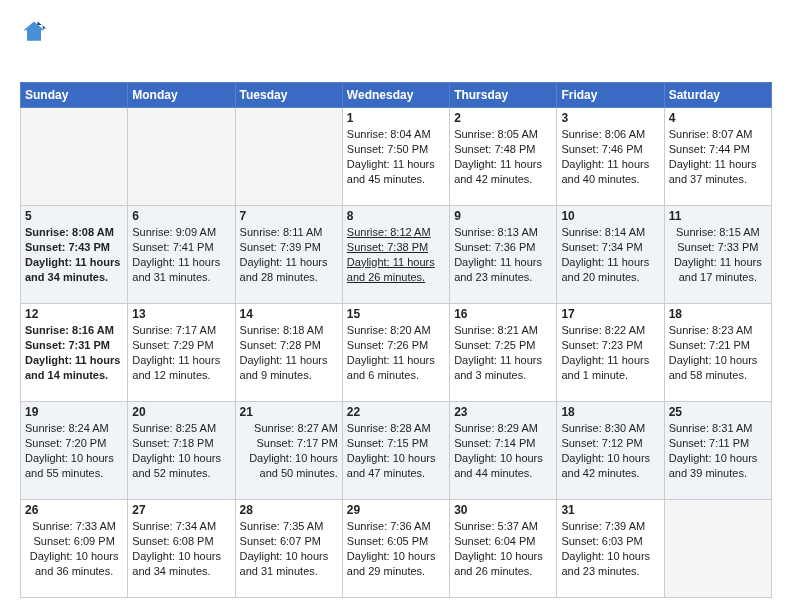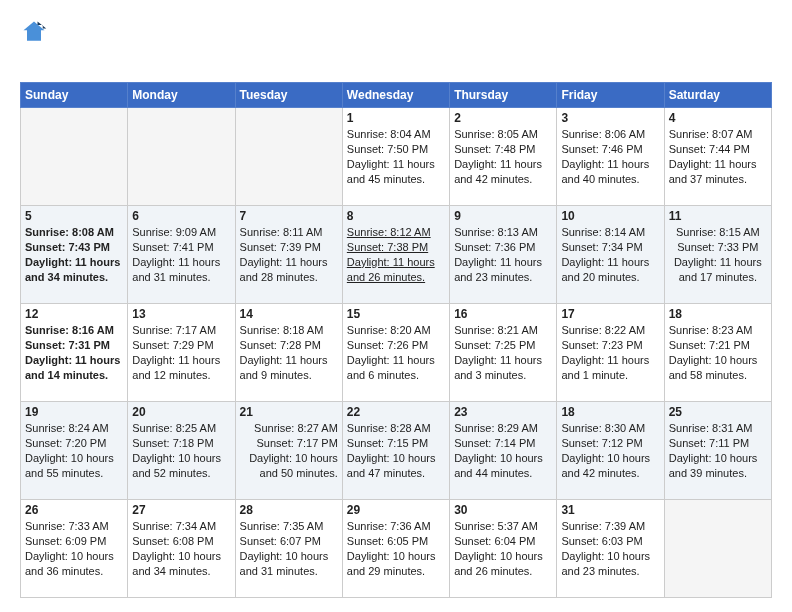--- a/index.html
+++ b/index.html
@@ -318,21 +318,21 @@
             <span class="day-num">25</span>
             <div class="cell-content" style="white-space: pre-line;">Sunrise: 8:31 AM
 Sunset: 7:11 PM
 Daylight: 10 hours
 and 39 minutes.</div>
           </td>
         </tr>
         <tr>
           <td>
             <span class="day-num">26</span>
-            <div class="cell-content" style="white-space: pre-line;">Sunrise: 7:33 AM
+            <div class="cell-content" style="white-space: pre-line; text-align: center;">Sunrise: 7:33 AM
 Sunset: 6:09 PM
 Daylight: 10 hours
 and 36 minutes.</div>
           </td>
           <td>
             <span class="day-num">27</span>
             <div class="cell-content" style="white-space: pre-line;">Sunrise: 7:34 AM
 Sunset: 6:08 PM
 Daylight: 10 hours
 and 34 minutes.</div>

